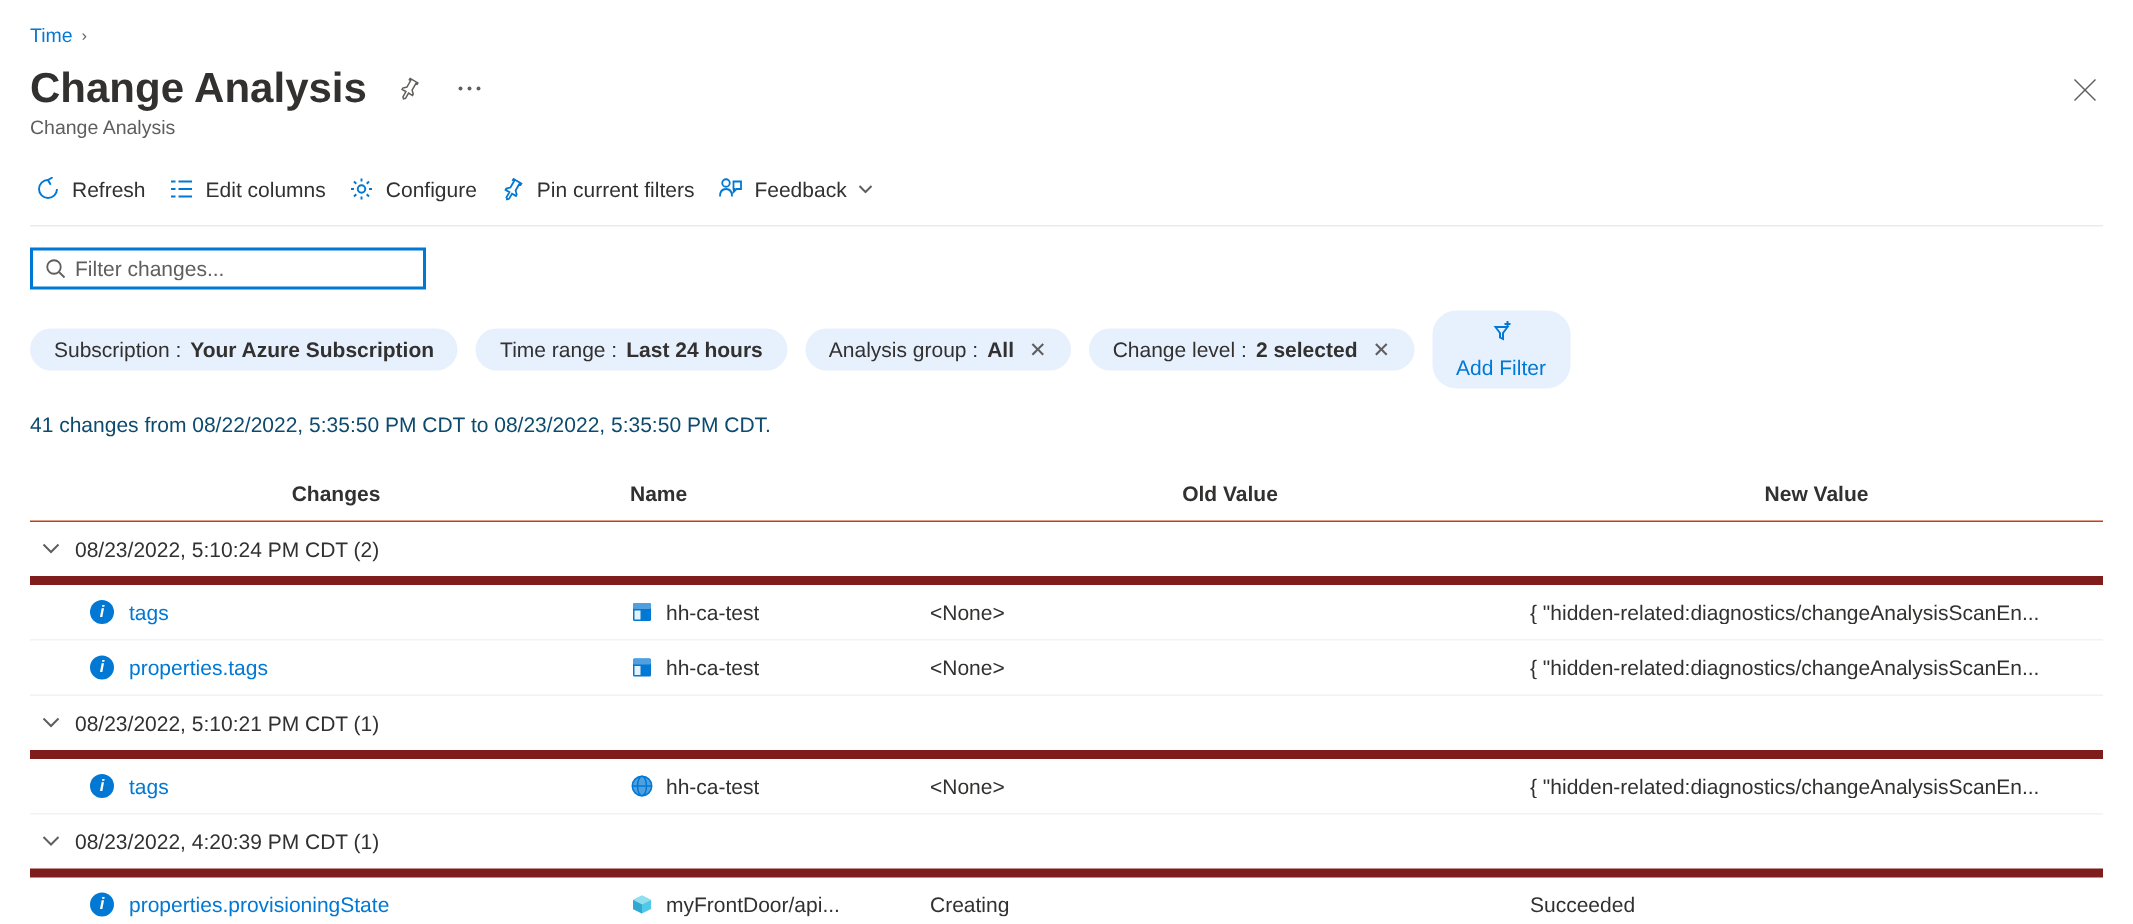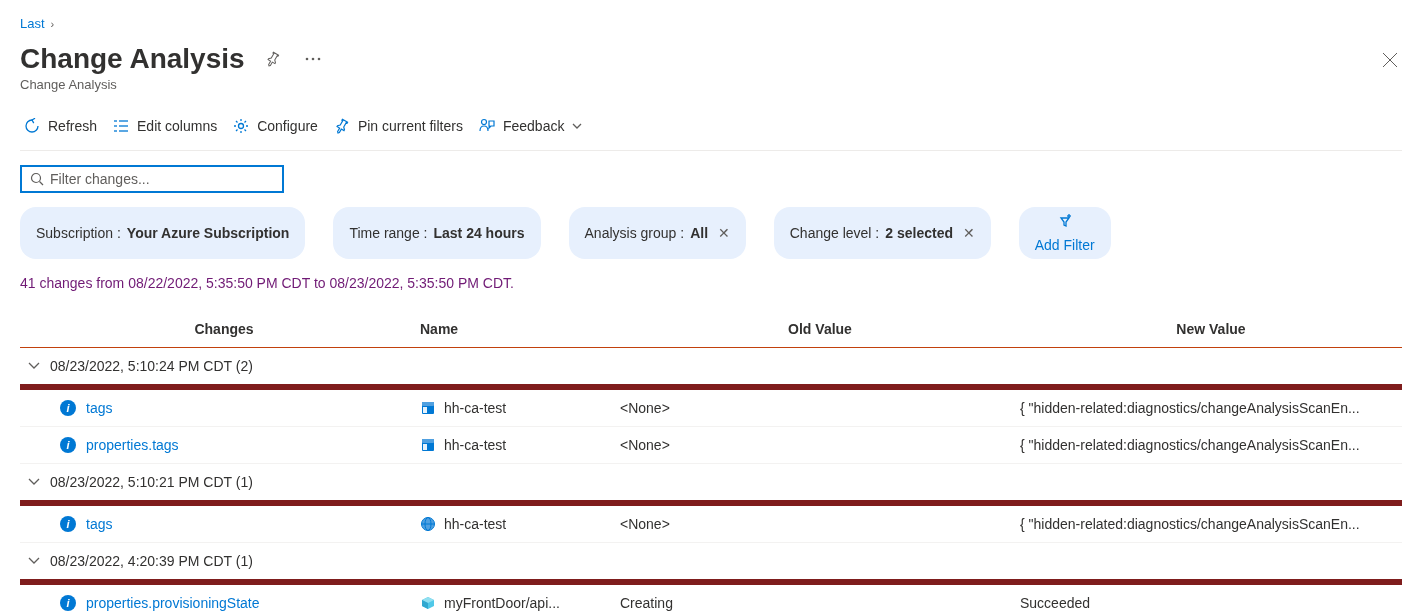--- a/index.html
+++ b/index.html
@@ -102,23 +102,24 @@
       outline: none;
       font-size: 14px;
       width: 100%;
       color: #323130;
     }
     .filter-input::placeholder {
       color: #605e5c;
     }
     .filter-pills {
       display: flex;
-      gap: 28px;
+      gap: 12px;
       flex-wrap: wrap;
       margin-bottom: 16px;
+      align-items: center;
     }
     .pill {
       background: #e7f0fd;
       border-radius: 16px;
       padding: 6px 16px;
       font-size: 14px;
       color: #323130;
       display: flex;
       align-items: center;
       gap: 6px;
@@ -133,21 +134,21 @@
     .pill .bold {
       font-weight: 600;
     }
     .pill .remove-x {
       color: #605e5c;
       font-size: 14px;
       margin-left: 4px;
     }
     .status-text {
       font-size: 14px;
-      color: #701a75;
+      color: #0c4a6e;
       margin-bottom: 20px;
     }
     .table {
       width: 100%;
     }
     .table-header {
       display: flex;
       padding: 10px 0;
       border-bottom: 1px solid #c2410c;
       font-weight: 600;
@@ -215,21 +216,21 @@
       white-space: nowrap;
       overflow: hidden;
       text-overflow: ellipsis;
     }
     svg { display: block; }
   </style>
 </head>
 <body>
 
 <div class="breadcrumb">
-  <a href="#">Last</a>
+  <a href="#">Time</a>
   <span class="chev">›</span>
 </div>
 
 <div class="title-row">
   <h1 class="page-title">Change Analysis</h1>
   <button class="title-icon-btn">
     <svg width="16" height="16" viewBox="0 0 16 16" fill="none" stroke="#605e5c" stroke-width="1">
       <path d="M5 2 L11 2 L11 3 L10 3 L10 8 L12 10 L12 11 L9 11 L9 15 L8 16 L7 15 L7 11 L4 11 L4 10 L6 8 L6 3 L5 3 Z" transform="rotate(30 8 8)"></path>
     </svg>
   </button>

